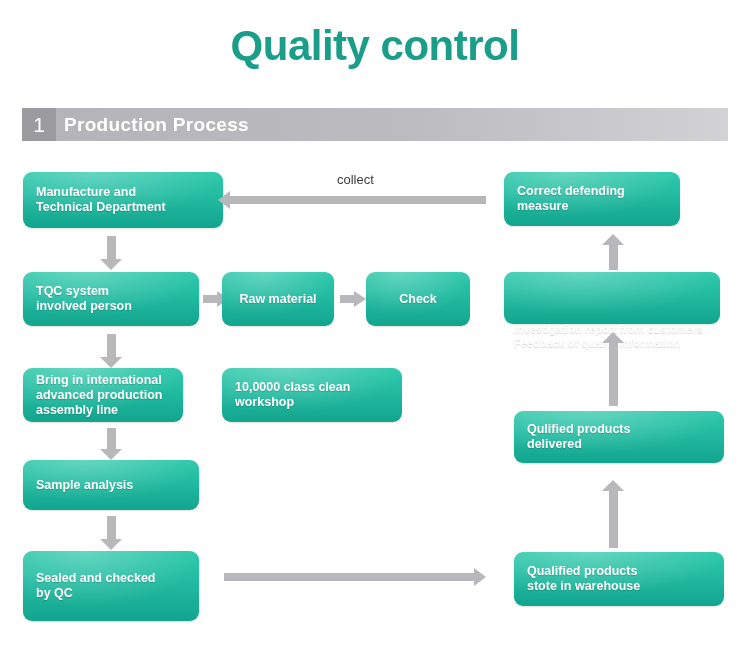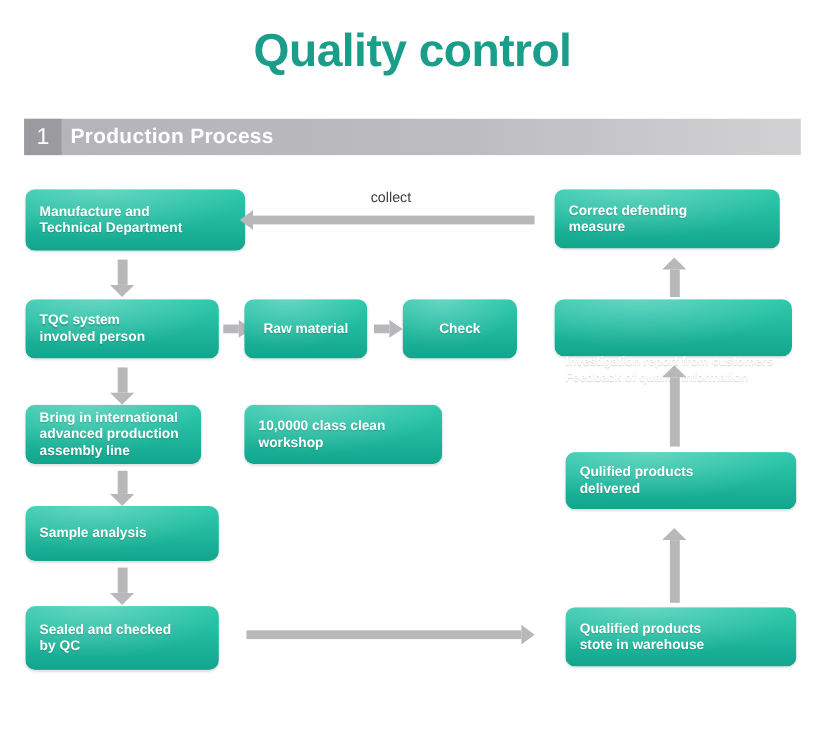--- a/index.html
+++ b/index.html
@@ -262,21 +262,21 @@
 
   <div class="pbox" style="left:23px; top:460px; width:176px; height:50px;">
     <div class="ptext">Sample analysis</div>
   </div>
 
   <div class="arrow-down" style="left:100px; top:516px; height:34px;">
     <div class="shaft" style="top:0; height:23px;"></div>
     <div class="head" style="top:23px;"></div>
   </div>
 
-  <div class="pbox" style="left:23px; top:551px; width:176px; height:58px;">
+  <div class="pbox" style="left:23px; top:551px; width:176px; height:70px;">
     <div class="ptext">Sealed and checked
 by QC</div>
   </div>
 
   <div class="arrow-stub" style="left:203px; top:291px;">
     <div class="shaft"></div>
     <div class="head-r"></div>
   </div>
 
   <div class="pbox center" style="left:222px; top:272px; width:112px; height:54px;">
@@ -301,21 +301,21 @@
   <div class="arrow-h" style="left:218px; top:191px; width:268px;">
     <div class="head-l"></div>
     <div class="shaft" style="left:12px; right:0;"></div>
   </div>
 
   <div class="arrow-h" style="left:224px; top:568px; width:262px;">
     <div class="shaft" style="left:0; right:12px;"></div>
     <div class="head-r"></div>
   </div>
 
-  <div class="pbox" style="left:504px; top:172px; width:205px; height:54px;">
+  <div class="pbox" style="left:504px; top:172px; width:176px; height:54px;">
     <div class="ptext">Correct defending
 measure</div>
   </div>
 
   <div class="arrow-up" style="left:602px; top:234px; height:36px;">
     <div class="head"></div>
     <div class="shaft" style="top:11px; bottom:0; height:25px;"></div>
   </div>
 
   <div class="pbox small" style="left:504px; top:272px; width:216px; height:52px;">

